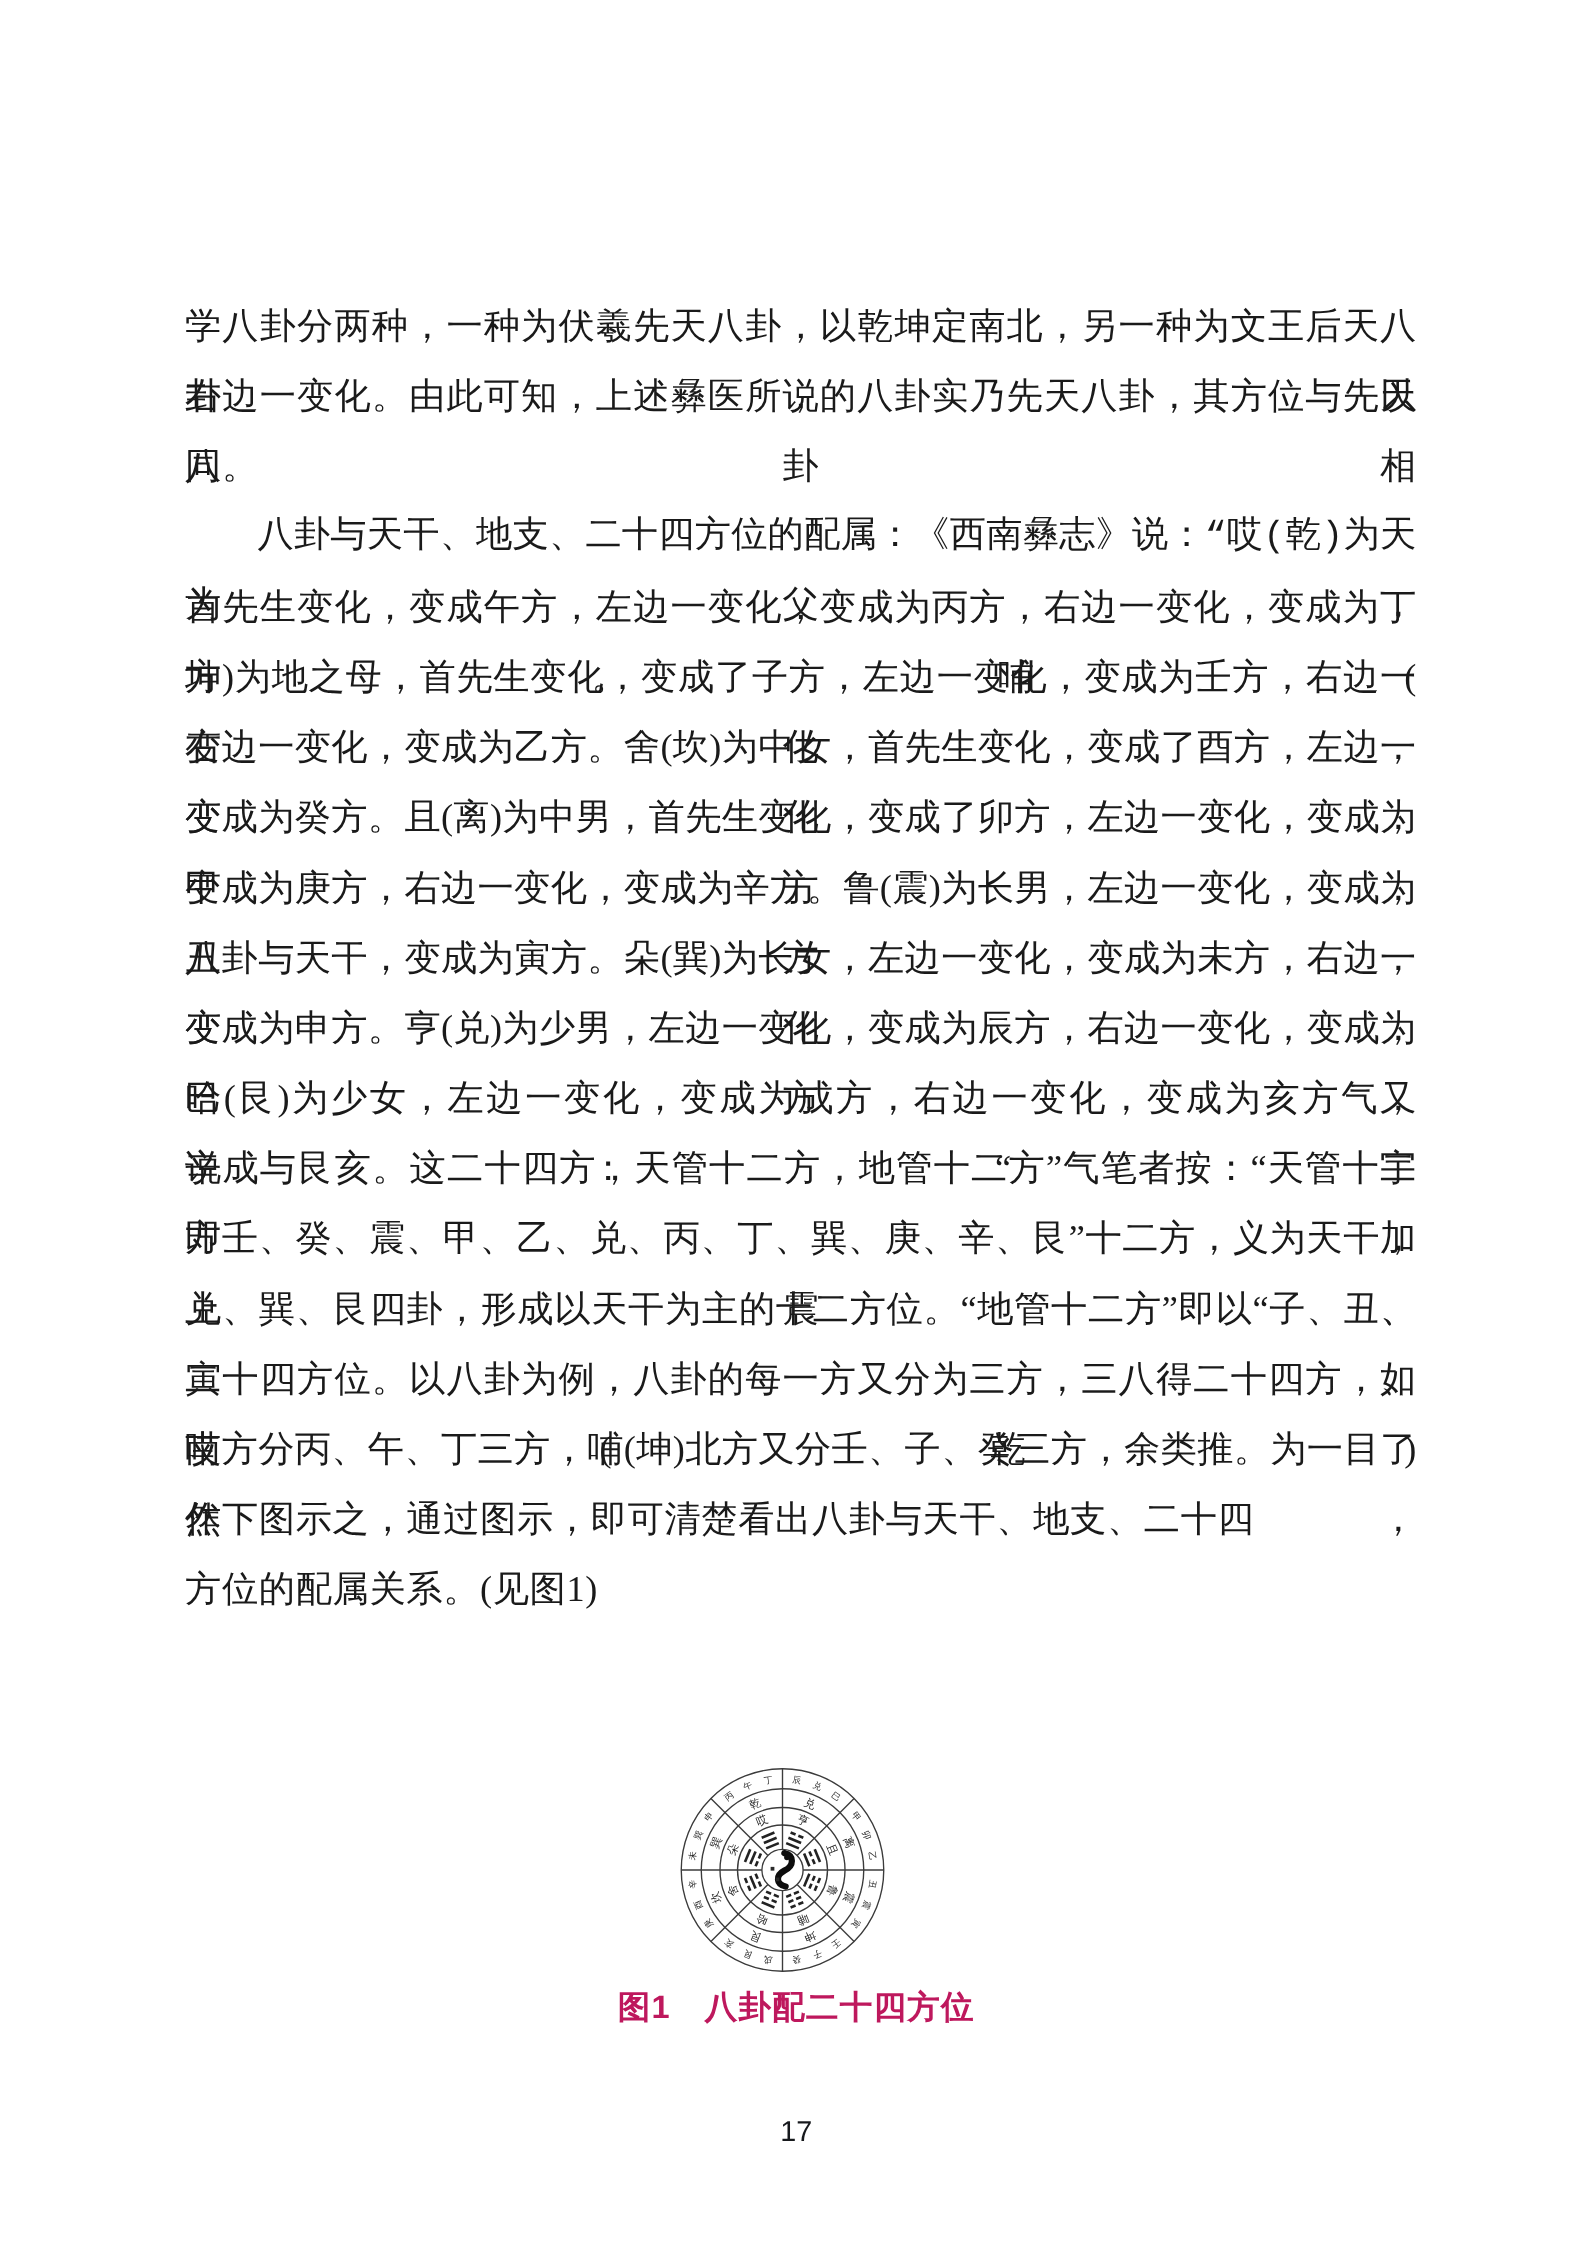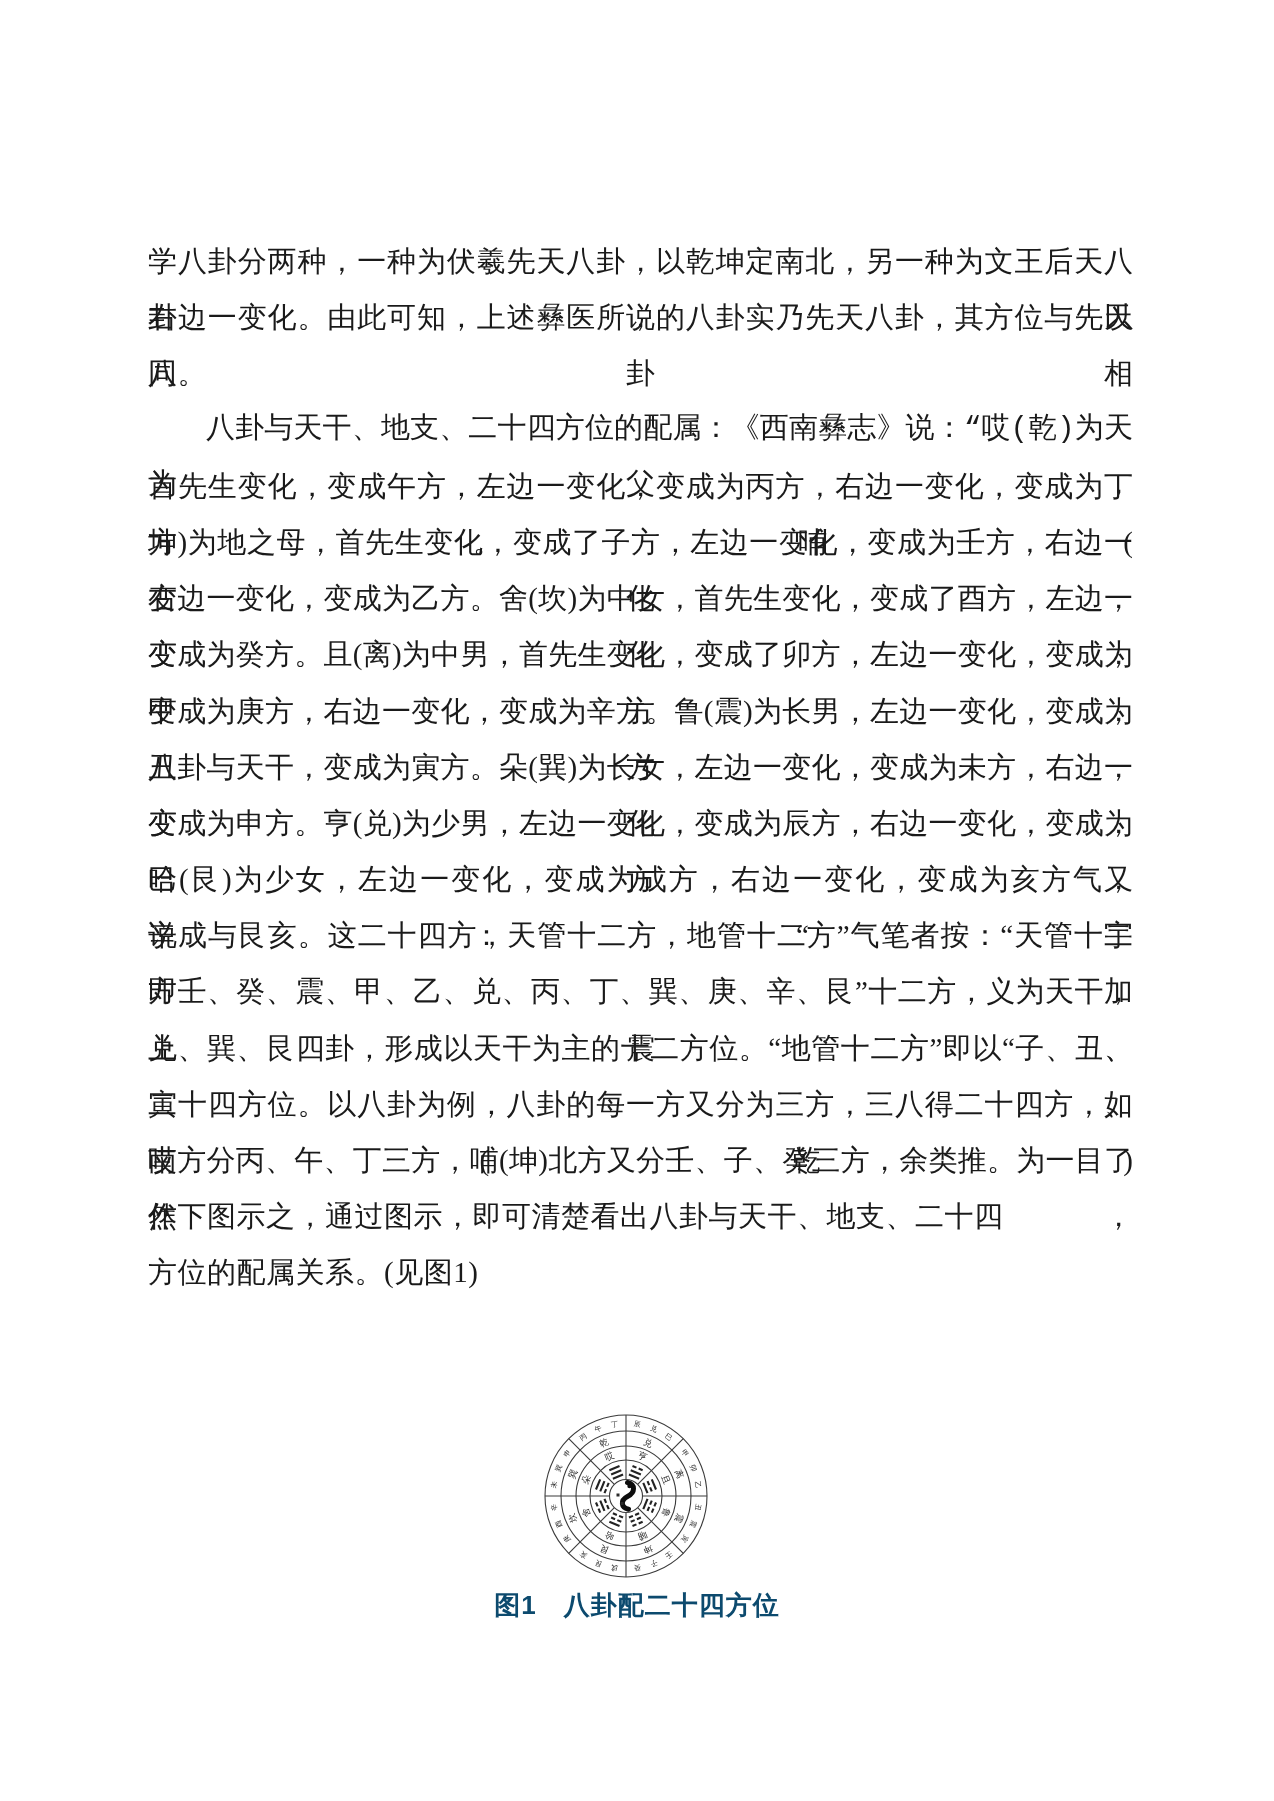--- a/index.html
+++ b/index.html
@@ -44,21 +44,21 @@
   }
   .caption {
     position: absolute;
     left: 0;
     top: 1588px;
     width: 1274px;
     text-align: center;
     font-family: "Liberation Sans", "DejaVu Sans", sans-serif;
     font-weight: 700;
     font-size: 26px;
-    color: #0c4a6e;
+    color: #be185d;
     letter-spacing: 1px;
   }
   .page-number {
     position: absolute;
     left: 0;
     top: 1692px;
     width: 1274px;
     text-align: center;
     font-family: "Liberation Sans", "DejaVu Sans", sans-serif;
     font-size: 23px;
@@ -253,14 +253,15 @@
         <circle cx="0" cy="0" r="16.5" fill="#ffffff" stroke="#3b3b3b" stroke-width="1.1"></circle>
         <path d="M 1.5,-13.5 C 9.5,-11.5 9.5,-3.5 1.5,0.5 C -6,4.5 -5,11.5 2.5,13.2" fill="none" stroke="#0d0d0d" stroke-width="5" stroke-linecap="round"></path>
         <circle cx="3.5" cy="-10" r="2.2" fill="#0d0d0d"></circle>
         <rect x="-9.5" y="-2.5" width="3" height="3" fill="#2a2a2a"></rect>
         <rect x="-5.5" y="6" width="3" height="3" fill="#2a2a2a"></rect>
       </svg>
   </div>
 
   <div class="caption">图1　八卦配二十四方位</div>
 
+  <div class="page-number">17</div>
 
 </div>
 
 </body></html>

